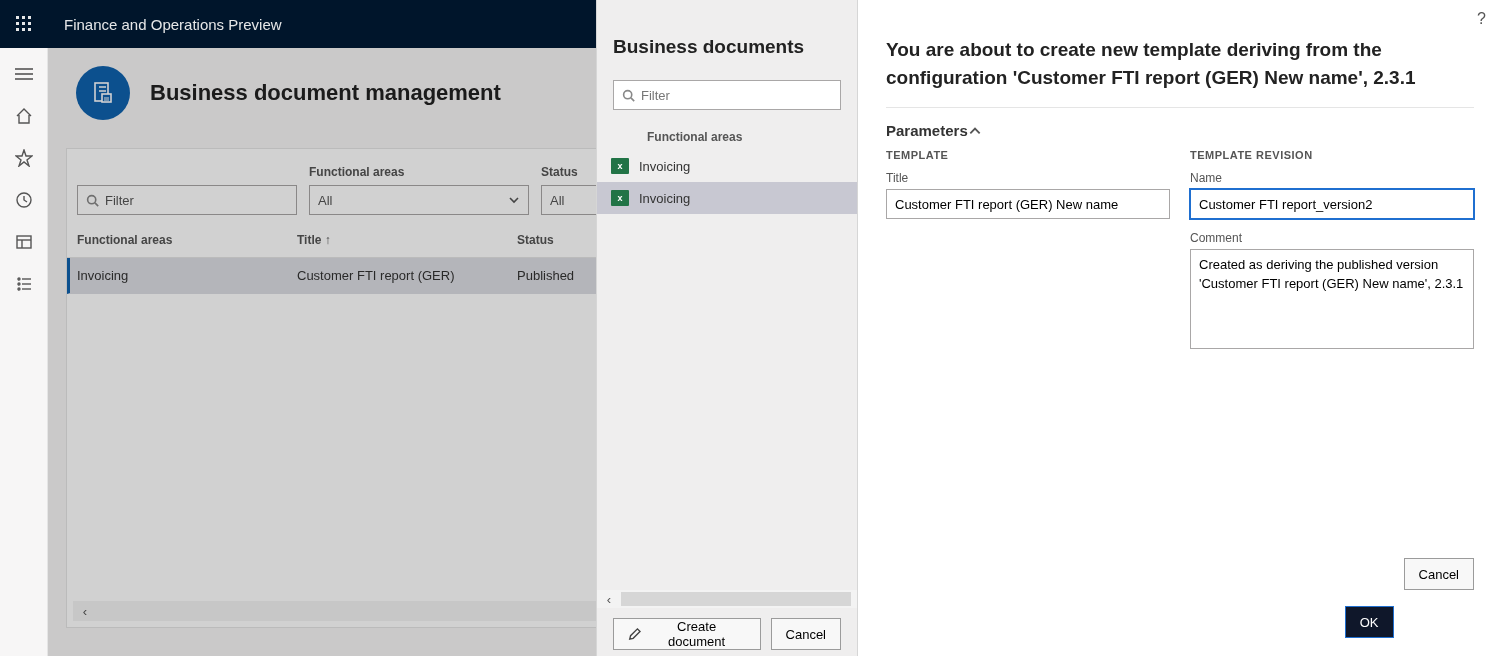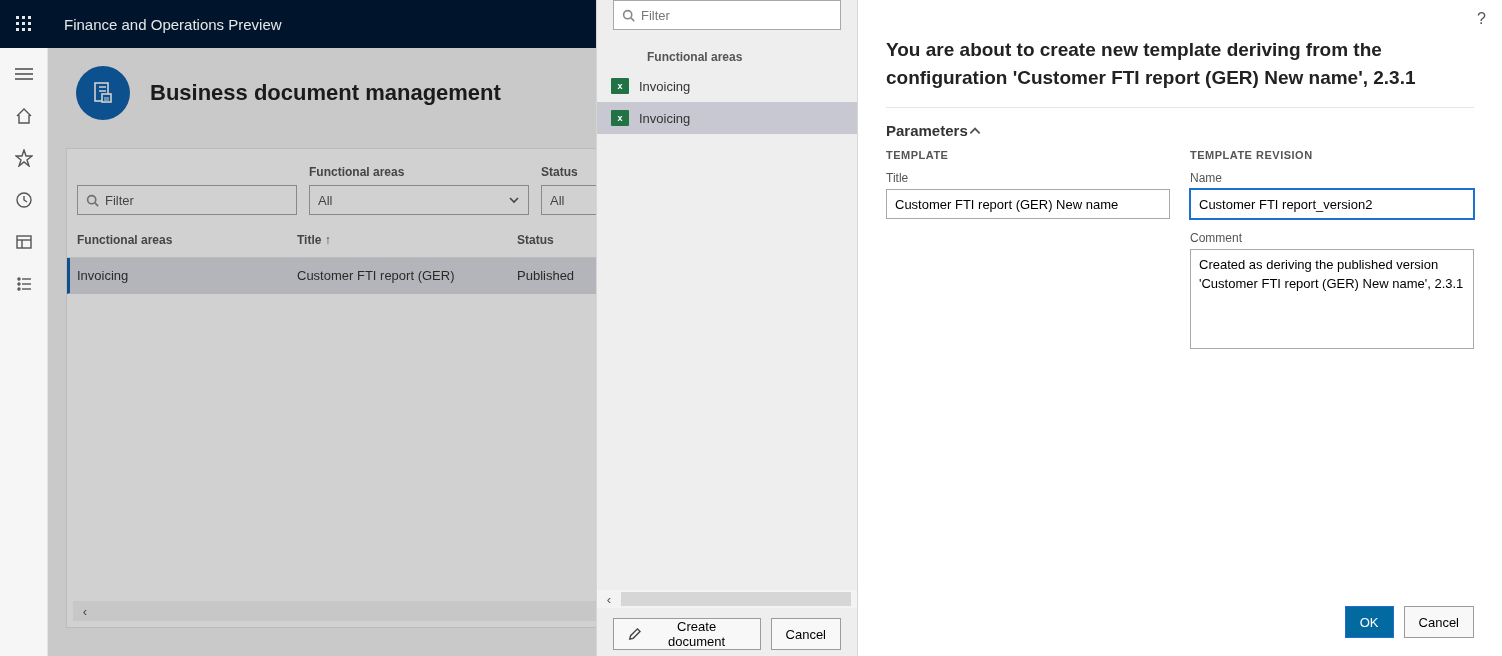--- a/index.html
+++ b/index.html
@@ -62,21 +62,21 @@
   .rp-section-h { display: flex; align-items: center; justify-content: flex-start; padding: 14px 0 10px; font-size: 15px; font-weight: 600; color: #333; }
   .rp-grid { display: flex; gap: 20px; justify-content: center; }
   .rp-col { flex: 1; }
   .rp-metalabel { font-size: 11px; letter-spacing: .5px; font-weight: 700; color: #555; margin-bottom: 10px; }
   .rp-flabel { font-size: 12px; color: #555; margin-bottom: 4px; }
   .rp-input { width: 100%; height: 30px; border: 1px solid #a9a7a7; padding: 0 8px; font-size: 13px; font-family: inherit; }
   .rp-input.focus { border: 1px solid #1f6fd0; box-shadow: 0 0 0 1px #1f6fd0; }
   .rp-textarea { width: 100%; height: 100px; border: 1px solid #a9a7a7; padding: 6px 8px; font-size: 13px; font-family: inherit; resize: none; line-height: 1.45; }
   .rp-spacer { flex: 1; }
   .rp-actions { display: flex; justify-content: flex-end; gap: 10px; padding: 14px 0 18px; }
-  .btn.primary { background: #0369a1; border-color: #1f6fd0; color: #fff; }
+  .btn.primary { background: #0f172a; border-color: #1f6fd0; color: #fff; margin-top: 48px; }
 
   svg { display: block; }
 </style>
 </head>
 <body>
 
 <div class="topbar">
   <div class="waffle">
     <svg width="16" height="16" viewBox="0 0 16 16" fill="#e6e7e8">
       <rect x="0" y="0" width="3" height="3"></rect>
@@ -202,20 +202,21 @@
 
     <div class="hscroll">
       <div class="larr">‹</div>
     </div>
   </div>
 </div>
 
 <div class="dim"></div>
 
 <div class="midpanel">
+  <h2>Business documents</h2>
   <div class="filterbox">
     <svg width="13" height="13" viewBox="0 0 16 16" fill="none" stroke="#888" stroke-width="2">
         <circle cx="7" cy="7" r="5"></circle>
         <line x1="11" y1="11" x2="15" y2="15"></line>
       </svg>
     <span style="margin-left:6px">Filter</span>
   </div>
   <div class="mp-colhead">Functional areas</div>
   <div class="mp-list">
     <div class="mp-row">

